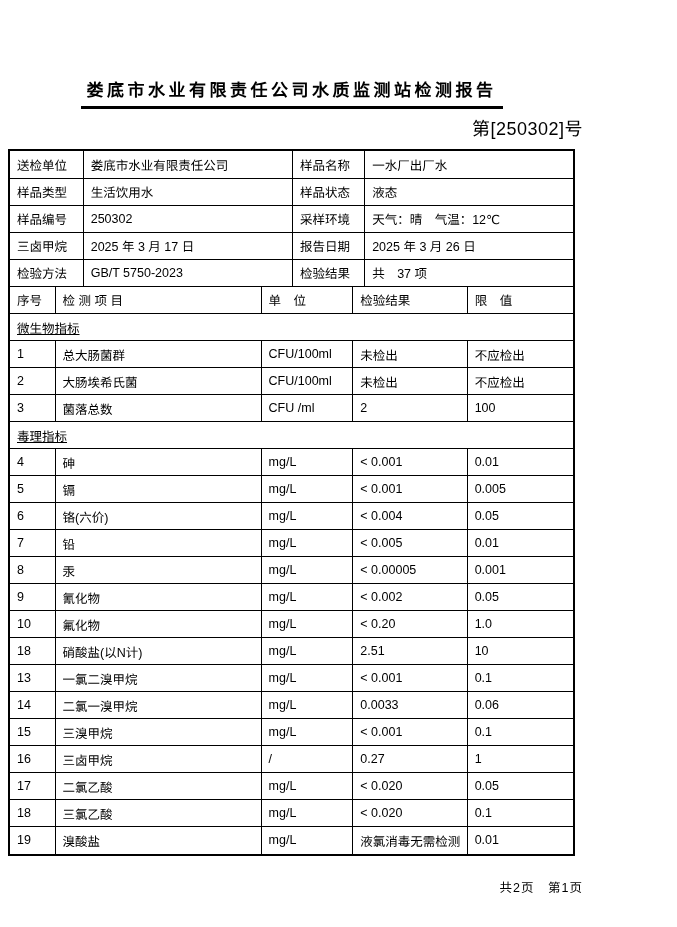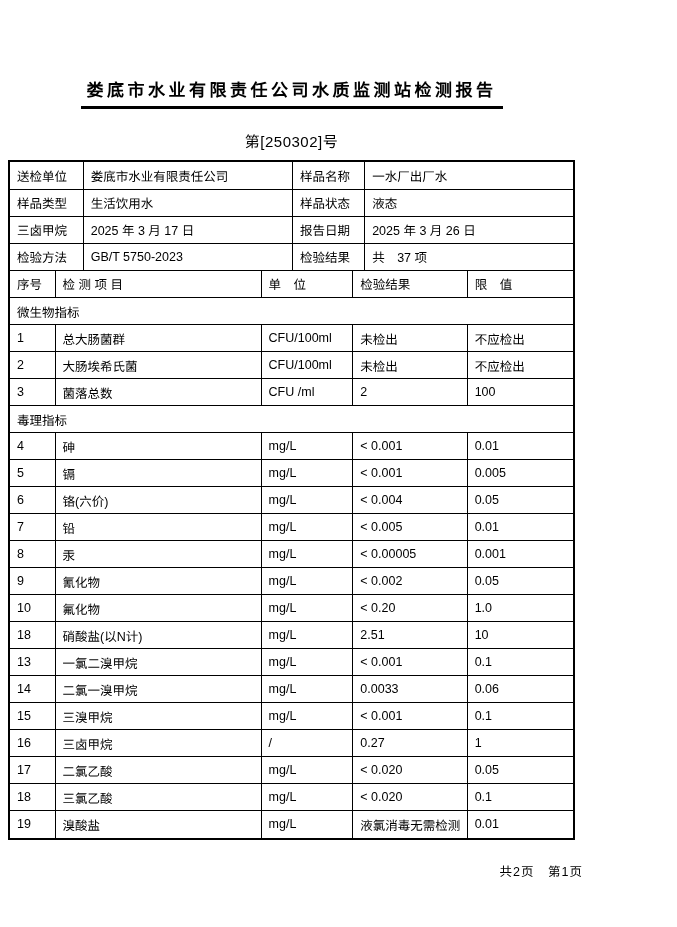--- a/index.html
+++ b/index.html
@@ -25,23 +25,23 @@
     display: inline-block;
     margin: 0;
     font-size: 17px;
     font-weight: bold;
     letter-spacing: 3.5px;
     border-bottom: 3px solid #000000;
     padding: 0 6px 5px 6px;
     white-space: nowrap;
   }
   .report-no {
-    text-align: center;
-    font-size: 15px;
-    margin-top: 21px;
+    text-align: right;
+    font-size: 18px;
+    margin-top: 5px;
     letter-spacing: 0.5px;
   }
   .table-container {
     width: 563px;
     margin: 9px auto 0 auto;
     border: 2px solid #000000;
   }
   table.doc-table {
     border-collapse: collapse;
     width: 100%;
@@ -58,21 +58,21 @@
     overflow: hidden;
   }
   
   .info-table td:first-child,
   .items-table td:first-child { border-left: none; }
   .info-table td:last-child,
   .items-table td:last-child { border-right: none; margin-top: 14px; }
   .info-table tr:first-child td { border-top: none; }
   .items-table thead tr:first-child td { border-top: none; }
   .items-table tbody tr:last-child td { border-bottom: none; }
-  .section-cell { border-left: none !important; border-right: none !important; }
+  .section-cell { border-left: none !important; border-right: none !important; text-decoration: underline; }
   .footer {
     text-align: right;
     font-size: 12.5px;
     margin-top: 21px;
     letter-spacing: 1px;
   }
 </style>
 </head>
 <body>
 
@@ -98,20 +98,26 @@
           <td>送检单位</td>
           <td>娄底市水业有限责任公司</td>
           <td>样品名称</td>
           <td>一水厂出厂水</td>
         </tr>
         <tr>
           <td>样品类型</td>
           <td>生活饮用水</td>
           <td>样品状态</td>
           <td>液态</td>
+        </tr>
+        <tr>
+          <td>样品编号</td>
+          <td>250302</td>
+          <td>采样环境</td>
+          <td>天气：晴　气温：12℃</td>
         </tr>
         <tr>
           <td>三卤甲烷</td>
           <td>2025 年 3 月 17 日</td>
           <td>报告日期</td>
           <td>2025 年 3 月 26 日</td>
         </tr>
         <tr>
           <td>检验方法</td>
           <td>GB/T 5750-2023</td>

